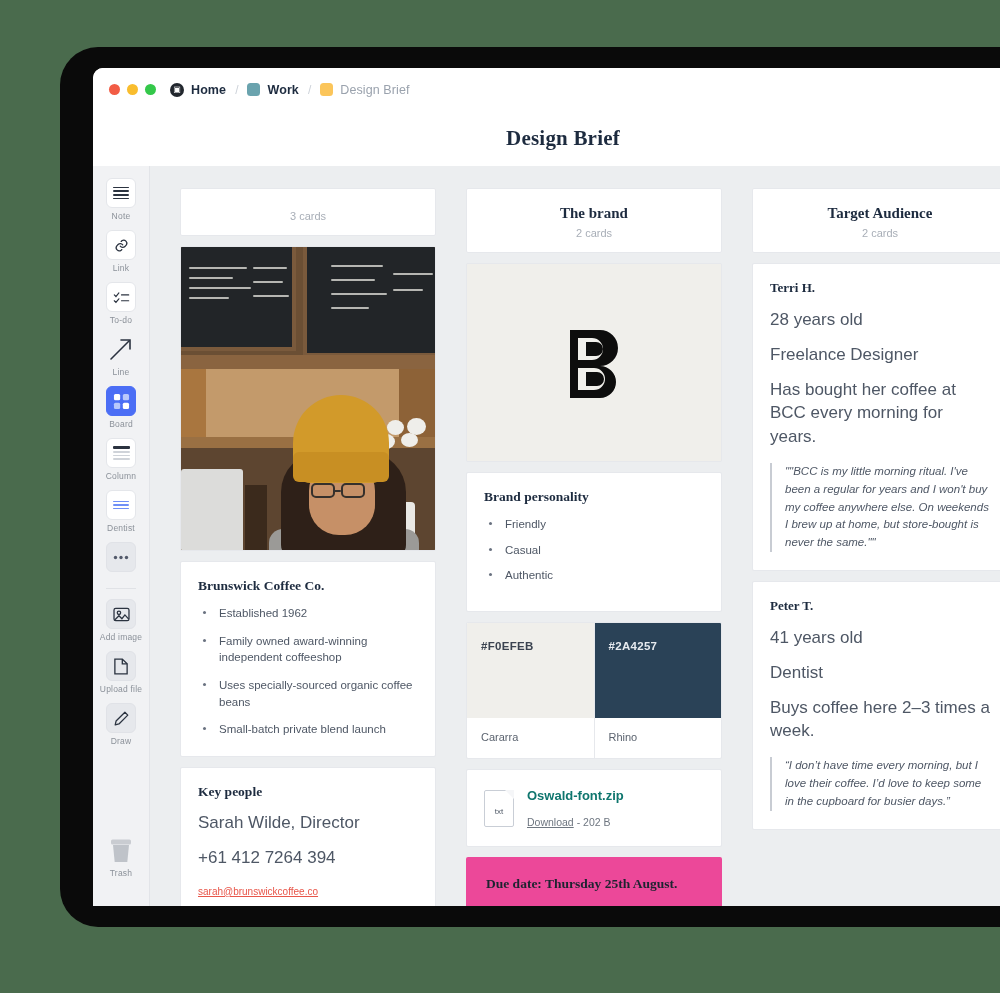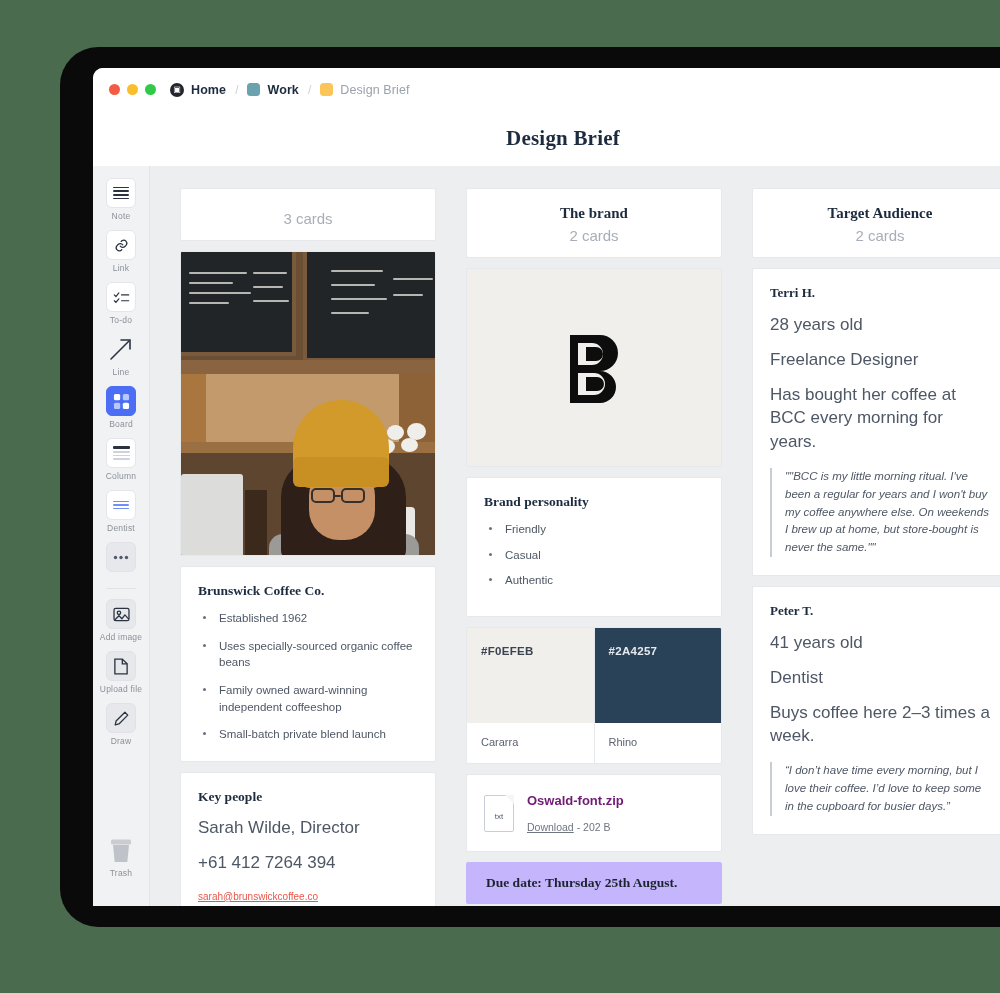--- a/index.html
+++ b/index.html
@@ -109,21 +109,21 @@
   .column { width: 256px; flex: 0 0 256px; }
   .col-head {
     background: #fff; border: 1px solid #e6e8ec;
     border-radius: 2px; padding: 16px 10px 13px;
     text-align: center; margin-bottom: 10px;
   }
   .col-title {
     font-family: "Liberation Serif", serif; font-weight: 700;
     font-size: 15px; color: #1d2b3f;
   }
-  .col-count { font-size: 15px; color: #a8aeb7; margin-top: 5px; }
+  .col-count { font-size: 11px; color: #a8aeb7; margin-top: 5px; }
 
   .card {
     background: #fff; border: 1px solid #e6e8ec;
     border-radius: 2px; margin-bottom: 10px; overflow: hidden;
   }
   .card.pad { padding: 16px 17px 18px; }
   .card-h {
     font-family: "Liberation Serif", serif; font-weight: 700;
     font-size: 13.5px; color: #1d2b3f; margin-bottom: 11px;
   }
@@ -211,28 +211,28 @@
     border: 1px solid #c9ced6; border-radius: 2px;
     position: relative; display: flex; align-items: center;
     justify-content: center; font-size: 8px; color: #4e5765;
     padding-top: 6px;
   }
   .file-ico:after {
     content: ""; position: absolute; right: -1px; top: -1px;
     border-width: 0 9px 9px 0; border-style: solid;
     border-color: transparent #f5f6f8 transparent transparent;
   }
-  .file-name { font-size: 13px; font-weight: 700; color: #701a75; margin-bottom: 13px; }
+  .file-name { font-size: 13px; font-weight: 700; color: #0f766e; margin-bottom: 13px; }
   .file-sub { font-size: 10.5px; color: #6e7680; }
   .file-sub a { color: #6e7680; text-decoration: underline; }
 
   
   #due-card {
-    background: #c4b5fd; border: none; border-radius: 2px;
-    padding: 13px 20px;
+    background: #ec4899; border: none; border-radius: 2px;
+    padding: 19px 20px;
   }
   #due-text {
     font-family: "Liberation Serif", serif; font-weight: 700;
     font-size: 13.5px; color: #1d2430;
   }
 
   
   .persona-name {
     font-family: "Liberation Serif", serif; font-weight: 700;
     font-size: 13px; color: #1d2b3f; margin-bottom: 12px;
@@ -462,22 +462,22 @@
               <div class="ph-glass" style="left:130px"></div>
               <div class="ph-glass" style="left:160px"></div>
               <div class="ph-menu-line" style="left:152px;top:243px;width:8px;background:#35302c;height:2px"></div>
             </div>
           </div>
 
           <div class="card pad">
             <div class="card-h">Brunswick Coffee Co.</div>
             <ul class="bul">
               <li>Established 1962</li>
+              <li>Family owned award-winning independent coffeeshop</li>
               <li>Uses specially-sourced organic coffee beans</li>
-              <li>Family owned award-winning independent coffeeshop</li>
               <li>Small-batch private blend launch</li>
             </ul>
           </div>
 
           <div class="card pad">
             <div class="card-h">Key people</div>
             <div class="kv">Sarah Wilde, Director</div>
             <div class="kv">+61 412 7264 394</div>
             <a class="mail" href="#">sarah@brunswickcoffee.co</a>
           </div>

